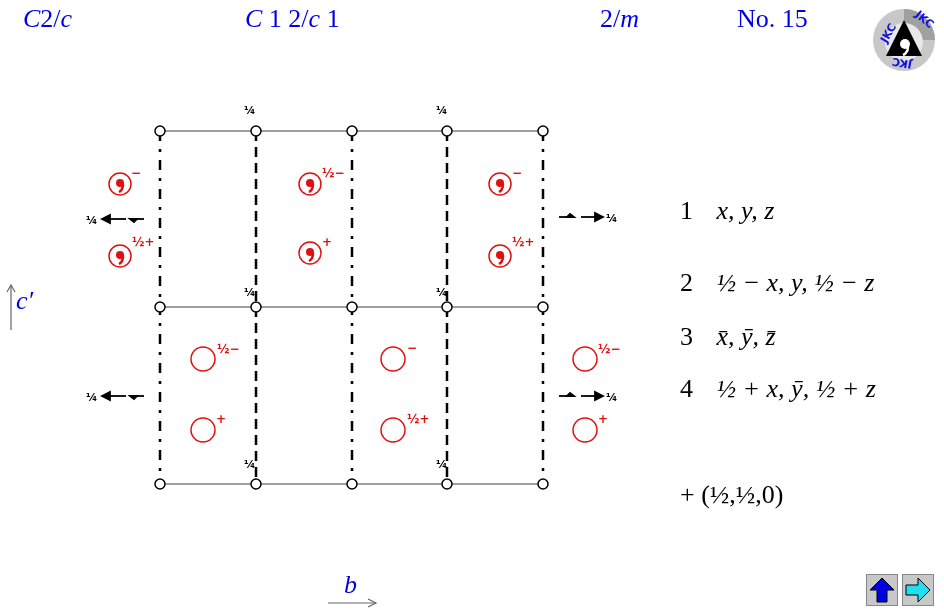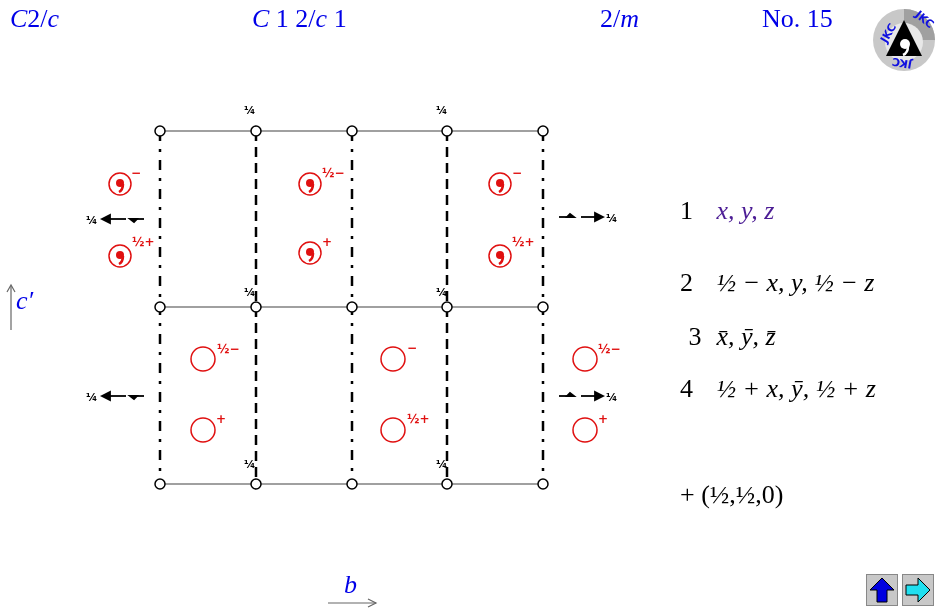--- a/index.html
+++ b/index.html
@@ -1,28 +1,28 @@
 <!DOCTYPE html>
 <html><head>
 <meta charset="utf-8">
 <style>
   html, body { margin:0; padding:0; background:#fff; }
   body { width:944px; height:616px; position:relative; overflow:hidden; font-family:"Liberation Serif", serif; }
   .hdr { position:absolute; top:4px; font-size:26px; color:#0000e8; white-space:nowrap; }
   .hdr i { font-style:italic; }
-  #symbol-short { left:10px;text-align:right; }
-  #symbol-full { left:252px; }
+  #symbol-short { left:23px;text-align:right; }
+  #symbol-full { left:245px; }
   #point-group { left:600px; }
-  #sg-number { left:762px; }
+  #sg-number { left:737px; }
   .logo { position:absolute; left:872px; top:8px; width:64px; height:64px; }
   svg.diagram { position:absolute; left:0; top:0; }
   .ops { position:absolute; left:680px; font-size:26px; color:#000; white-space:nowrap; }
   .ops .num { display:inline-block; width:30px; }
   .it { font-style:italic; }
-  .blue { color:#4c1d95; }
+  .blue { color:#000000; }
   .axis-c { position:absolute; left:4px; top:282px; }
   .axis-b { position:absolute; left:326px; top:572px; }
   .axis-label { font-size:26px; font-style:italic; color:#0000e8; }
   .navbtn { position:absolute; top:574px; width:32px; height:32px; background:#c8c8c8; border:1px solid #888; box-sizing:border-box; cursor:pointer; }
   #nav-up { left:866px; }
   #nav-right { left:902px; }
 </style>
 </head>
 <body>
 
@@ -162,21 +162,21 @@
 </svg>
 
 <div class="ops" style="top:196px;">
   <span class="num">1</span>
   <span class="it blue">x, y, z</span>
 </div>
 <div class="ops" style="top:268px;">
   <span class="num">2</span>
   <span class="it">½ − x, y, ½ − z</span>
 </div>
-<div class="ops" style="top:322px;text-align:center;">
+<div class="ops" style="top:322px;">
   <span class="num">3</span>
   <span class="it">x̄, ȳ, z̄</span>
 </div>
 <div class="ops" style="top:374px;">
   <span class="num">4</span>
   <span class="it">½ + x, ȳ, ½ + z</span>
 </div>
 <div class="ops" style="top:448px;margin-top:32px;">
   <span>+</span>
   <span>(½,½,0)</span>

